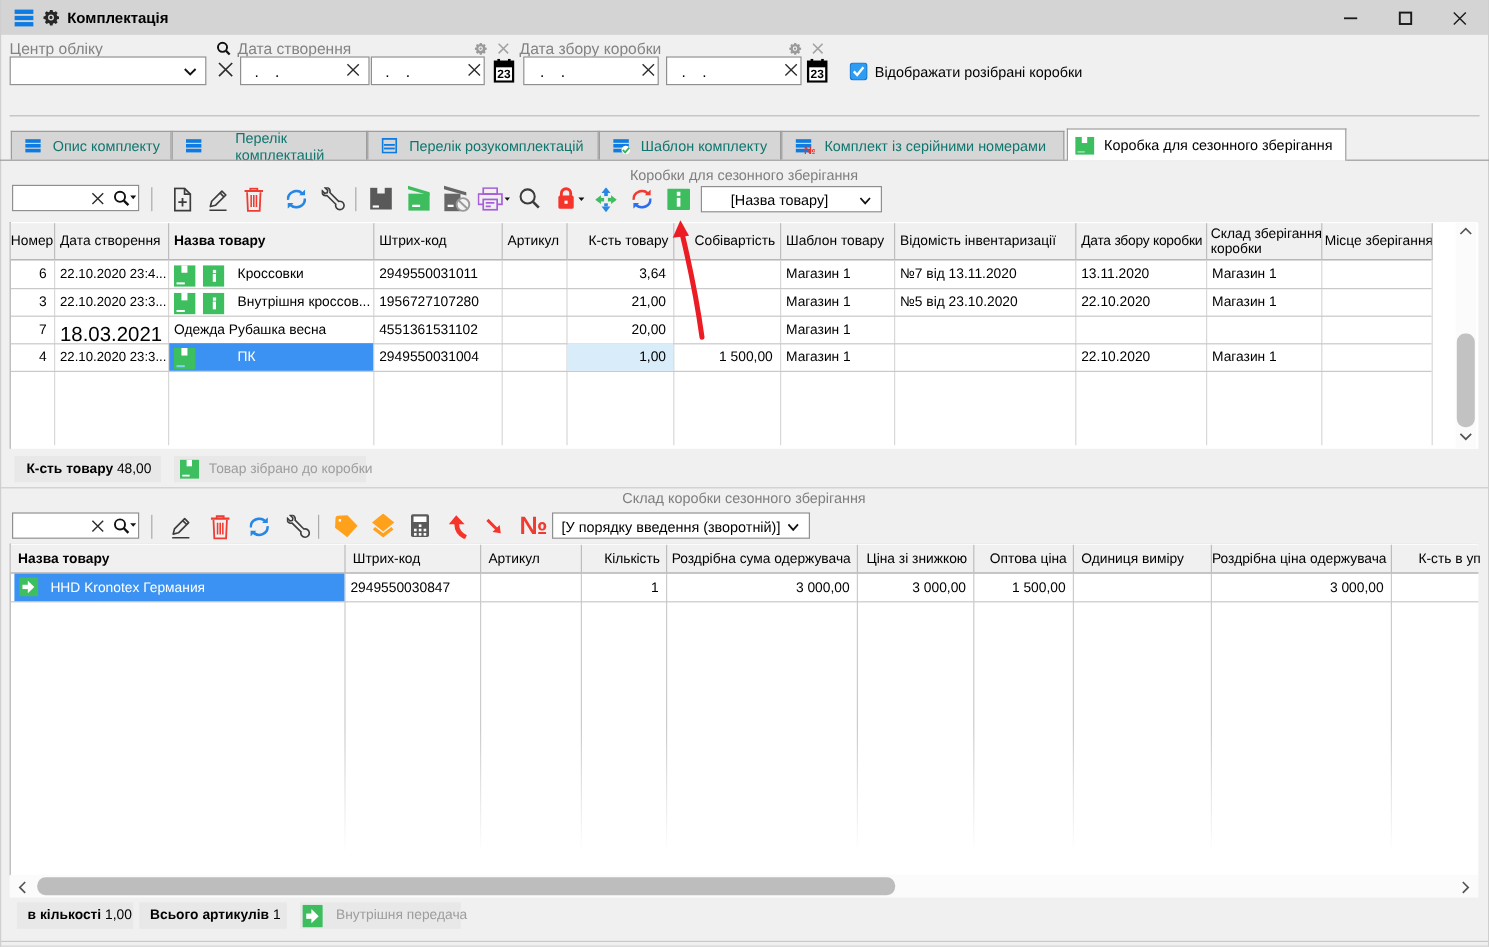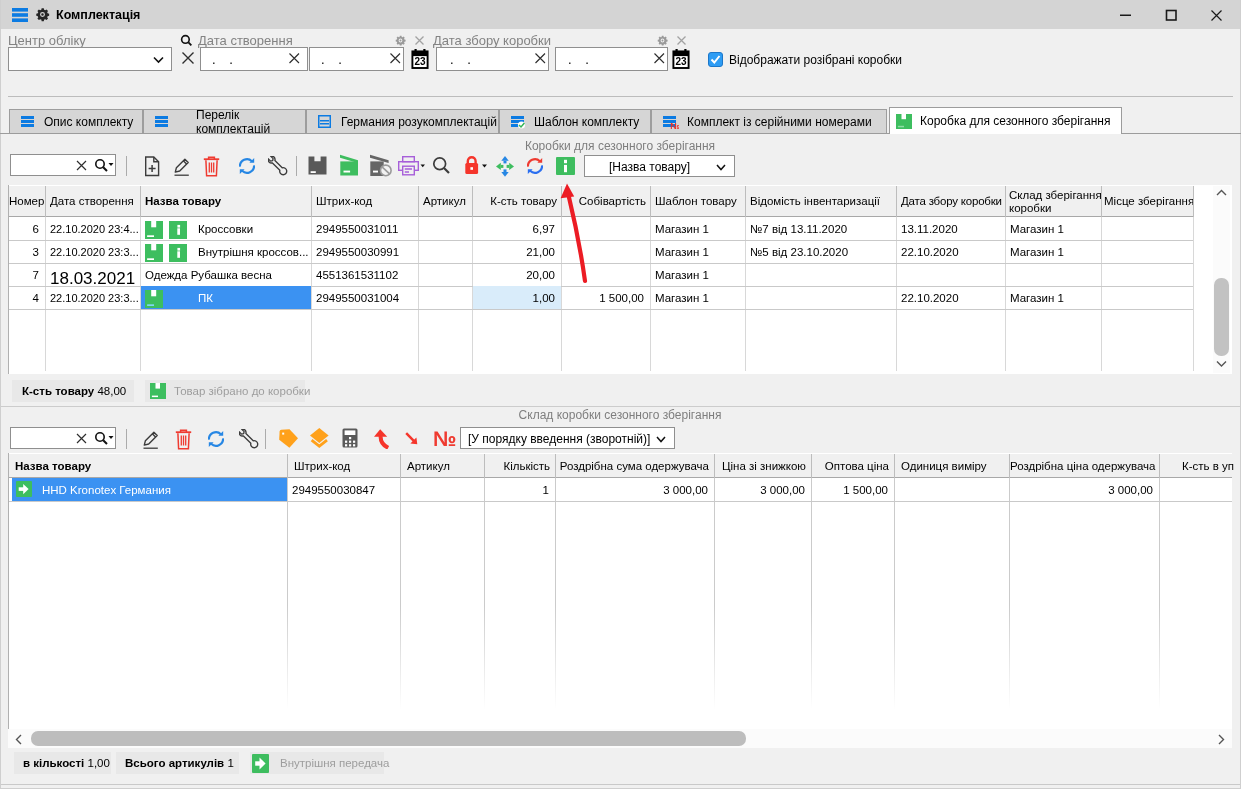--- a/index.html
+++ b/index.html
@@ -2,21 +2,21 @@
 <html><head><meta charset="utf-8">
 <style>
 *{margin:0;padding:0;box-sizing:border-box}
 html,body{width:1241px;height:789px;overflow:hidden}
 body{font-family:"Liberation Sans",sans-serif;font-size:12px;background:#f0f0f0;position:relative;color:#000}
 .abs{position:absolute}
 .titlebar{left:0;top:0;width:1241px;height:29px;background:#d4d4d4}
 .wbtn{top:7px;width:18px;height:18px}
 .field{background:#fff;border:1px solid #8f8f8f}
 .lbl{color:#838383;font-size:13px}
-.tab{top:109px;height:24px;background:#d6d6d6;border:1px solid #9d9d9d;border-bottom:none;display:flex;align-items:center;font-size:12px;color:#000000;padding-left:11px}
+.tab{top:109px;height:24px;background:#d6d6d6;border:1px solid #9d9d9d;border-bottom:none;display:flex;align-items:center;font-size:12px;color:#0f766e;padding-left:11px}
 .tabact{top:107px;height:27px;background:#fff;border:1px solid #9c9c9c;border-bottom:none;z-index:3;display:flex;align-items:center;padding-left:11px;font-size:12px}
 .hcell{color:#000;font-size:11.5px;line-height:13px;overflow:hidden;white-space:nowrap}
 .cell{font-size:11.5px;white-space:nowrap;overflow:hidden}
 .chip{background:#e8e8e8;height:22px;display:flex;align-items:center;font-size:11.5px;white-space:nowrap}
 .chip svg{flex-shrink:0}
 .gray{color:#9d9d9d}
 .sep{width:1px;background:#ababab;top:156px;height:20px}
 svg{display:block}
 </style></head>
 <body>
@@ -178,21 +178,21 @@
     <span style="margin-left:28px">Перелік комплектацій</span>
   </div>
 <div class="abs tab" style="left:306px;width:193px">
     <span class="tico">
       <svg width="13" height="13">
         <rect x="0.75" y="0.75" width="11.5" height="11.5" fill="none" stroke="#0c7be2" stroke-width="1.5"></rect>
         <rect x="2" y="5" width="9" height="1.5" fill="#0c7be2"></rect>
         <rect x="2" y="8" width="9" height="1.5" fill="#0c7be2"></rect>
       </svg>
     </span>
-    <span style="margin-left:10px">Германия розукомплектацій</span>
+    <span style="margin-left:10px">Перелік розукомплектацій</span>
   </div>
 <div class="abs tab" style="left:499px;width:152px">
     <span class="tico">
       <svg width="15" height="14">
         <g fill="#0c7be2">
           <rect y="1" width="13" height="3"></rect>
           <rect y="5" width="13" height="3"></rect>
           <rect y="9" width="13" height="3"></rect>
         </g>
         <circle cx="10.5" cy="10" r="3.6" fill="#fff"></circle>
@@ -410,21 +410,21 @@
   </div>
 <div class="abs" style="left:169px;top:221px">
     <svg width="18" height="18">
       <rect width="18" height="18" fill="#3dbe5f"></rect>
       <rect x="8.4" y="3.9" width="2.7" height="2.7" fill="#fff"></rect>
       <rect x="8.3" y="7.3" width="2.7" height="6.5" fill="#fff"></rect>
     </svg>
   </div>
 <div class="abs cell" style="left:198px;top:223px;width:110px">Кроссовки</div>
 <div class="abs cell" style="left:312px;top:223px;width:101px;padding-left:4px;">2949550031011</div>
-<div class="abs cell" style="left:473px;top:223px;width:83px;text-align:right;padding-right:1px;">6,97</div>
+<div class="abs cell" style="left:473px;top:223px;width:83px;text-align:right;padding-right:1px;">3,64</div>
 <div class="abs cell" style="left:651px;top:223px;width:89px;padding-left:4px;">Магазин 1</div>
 <div class="abs cell" style="left:746px;top:223px;width:145px;padding-left:4px;">№7 від 13.11.2020</div>
 <div class="abs cell" style="left:897px;top:223px;width:103px;padding-left:4px;">13.11.2020</div>
 <div class="abs cell" style="left:1006px;top:223px;width:90px;padding-left:4px;">Магазин 1</div>
 <div class="abs" style="left:9px;top:263px;width:1184px;height:1px;background:#c9c9c9"></div>
 <div class="abs cell" style="left:9px;top:246px;width:31px;text-align:right;padding-right:1px;">3</div>
 <div class="abs cell" style="left:46px;top:246px;width:90px;padding-left:4px;font-size:11px;width:93px;">22.10.2020 23:3...</div>
 <div class="abs" style="left:145px;top:244px">
     <svg width="18" height="18">
       <rect width="18" height="18" fill="#3dbe5f"></rect>
@@ -433,21 +433,21 @@
     </svg>
   </div>
 <div class="abs" style="left:169px;top:244px">
     <svg width="18" height="18">
       <rect width="18" height="18" fill="#3dbe5f"></rect>
       <rect x="8.4" y="3.9" width="2.7" height="2.7" fill="#fff"></rect>
       <rect x="8.3" y="7.3" width="2.7" height="6.5" fill="#fff"></rect>
     </svg>
   </div>
 <div class="abs cell" style="left:198px;top:246px;width:110px">Внутрішня кроссов...</div>
-<div class="abs cell" style="left:312px;top:246px;width:101px;padding-left:4px;">2949550030991</div>
+<div class="abs cell" style="left:312px;top:246px;width:101px;padding-left:4px;">1956727107280</div>
 <div class="abs cell" style="left:473px;top:246px;width:83px;text-align:right;padding-right:1px;">21,00</div>
 <div class="abs cell" style="left:651px;top:246px;width:89px;padding-left:4px;">Магазин 1</div>
 <div class="abs cell" style="left:746px;top:246px;width:145px;padding-left:4px;">№5 від 23.10.2020</div>
 <div class="abs cell" style="left:897px;top:246px;width:103px;padding-left:4px;">22.10.2020</div>
 <div class="abs cell" style="left:1006px;top:246px;width:90px;padding-left:4px;">Магазин 1</div>
 <div class="abs" style="left:9px;top:286px;width:1184px;height:1px;background:#c9c9c9"></div>
 <div class="abs cell" style="left:9px;top:269px;width:31px;text-align:right;padding-right:1px;">7</div>
 <div class="abs cell" style="left:46px;top:269px;width:90px;padding-left:4px;font-size:17px;width:93px;">18.03.2021 17:0...</div>
 <div class="abs cell" style="left:145px;top:269px;width:162px">Одежда Рубашка весна</div>
 <div class="abs cell" style="left:312px;top:269px;width:101px;padding-left:4px;">4551361531102</div>

